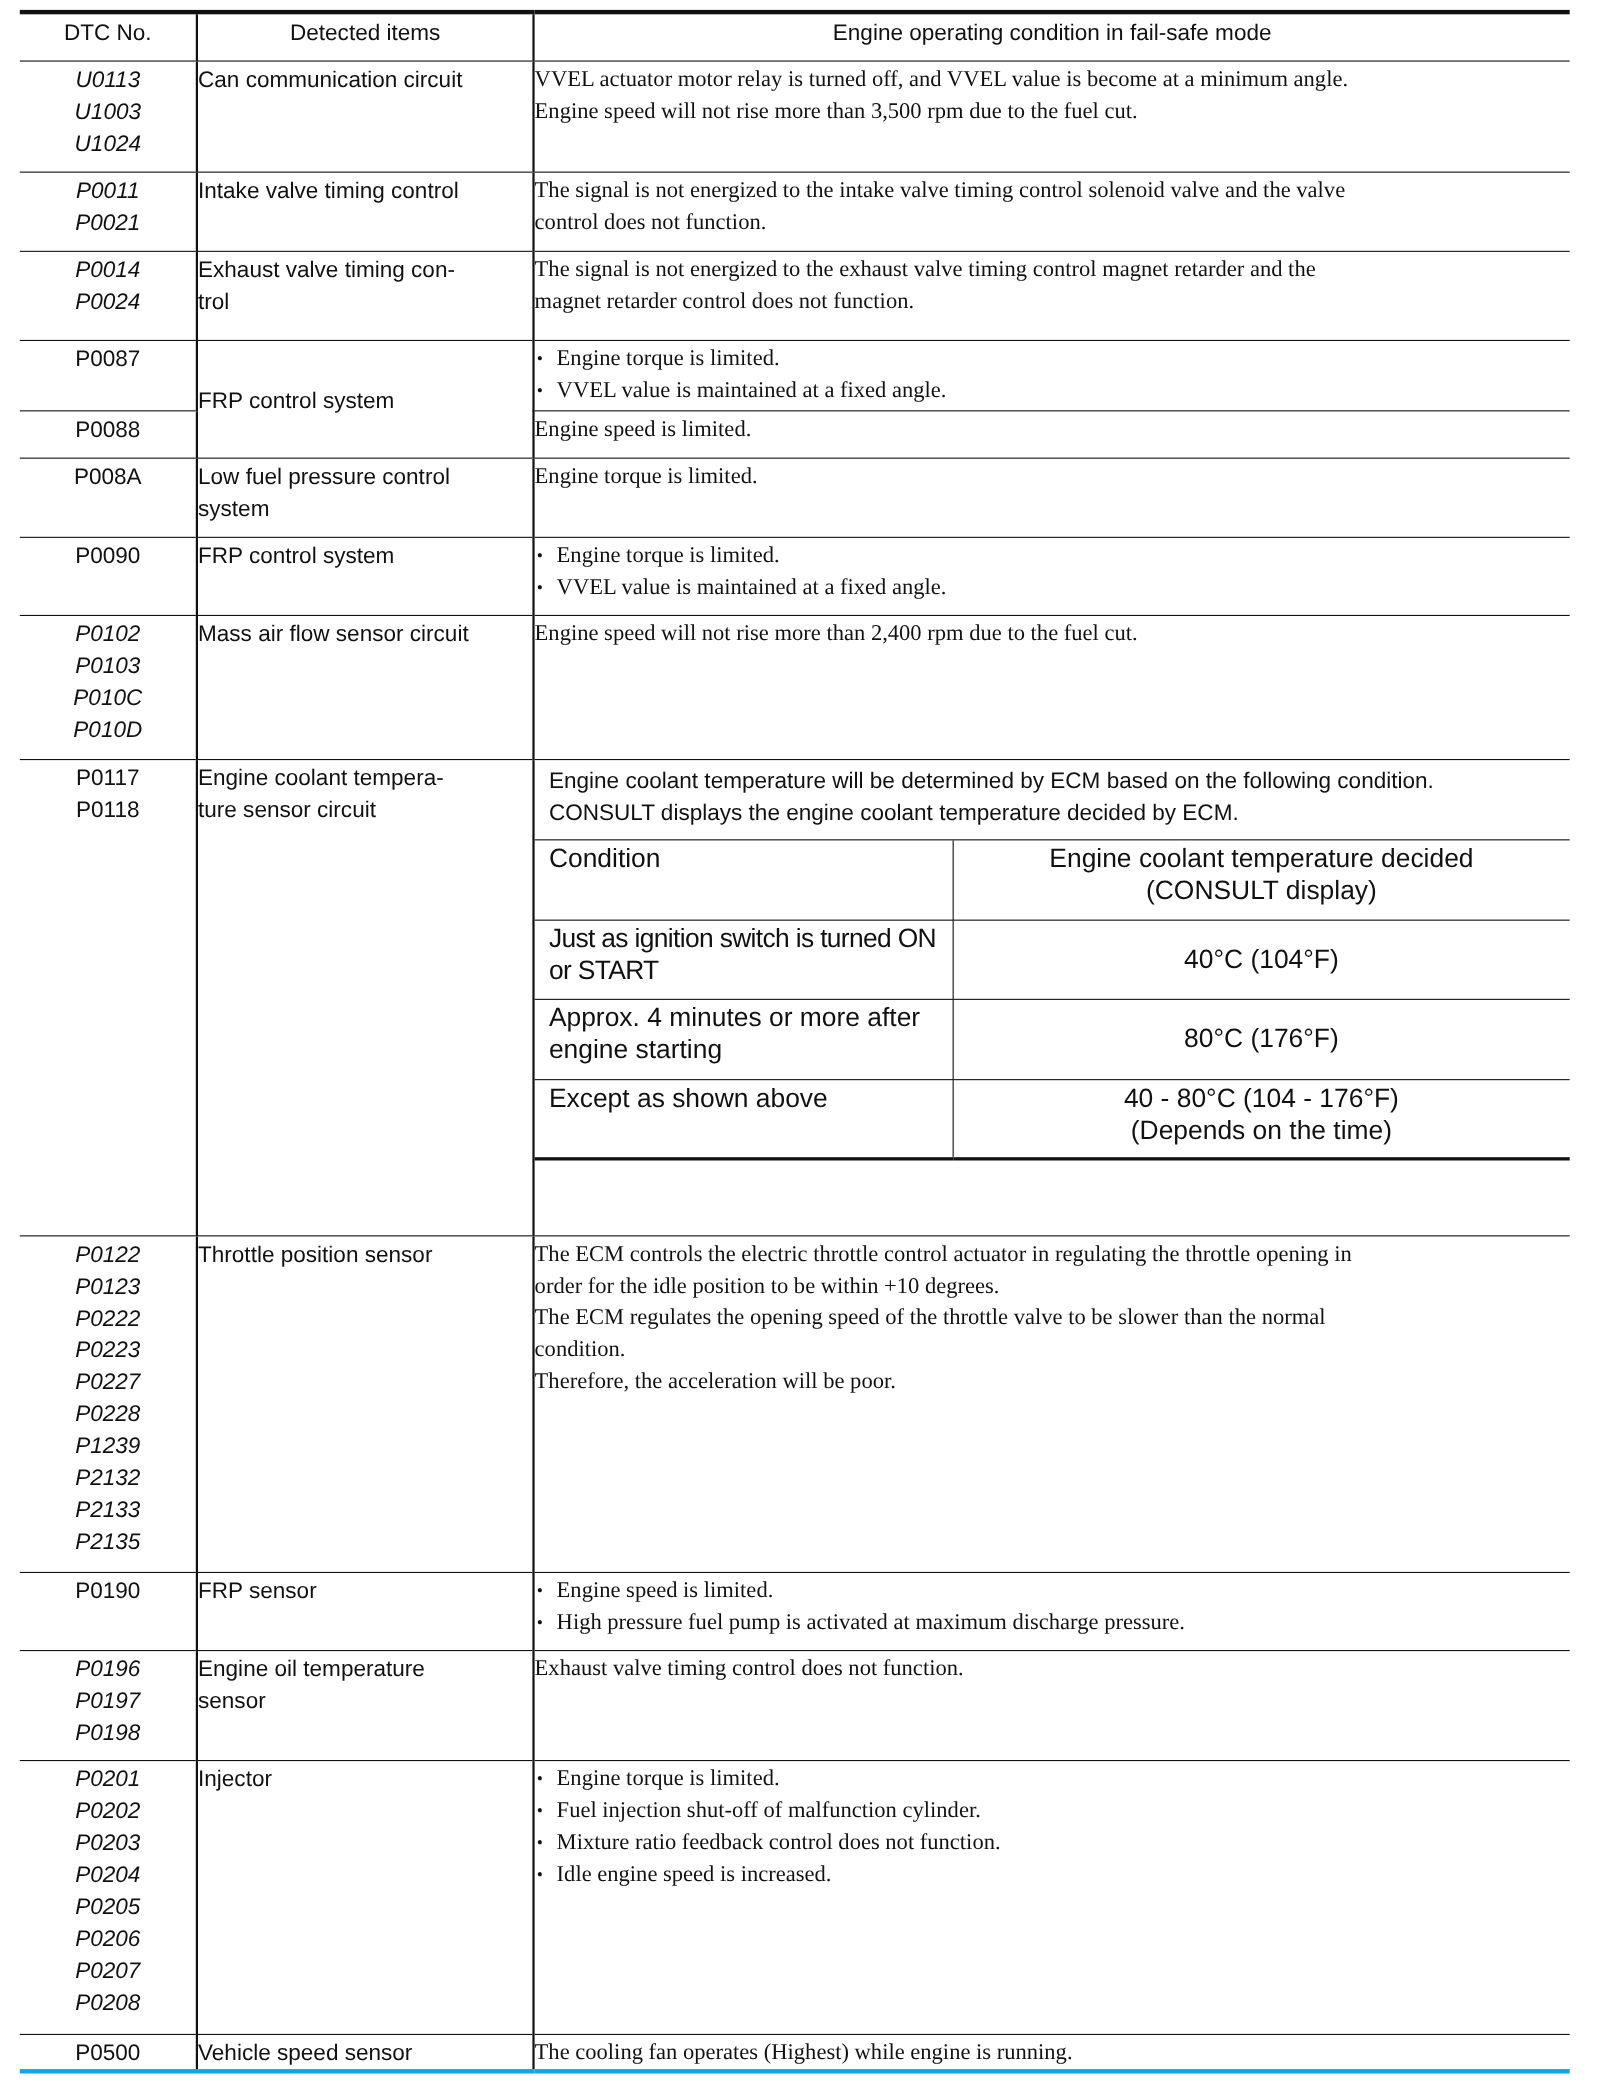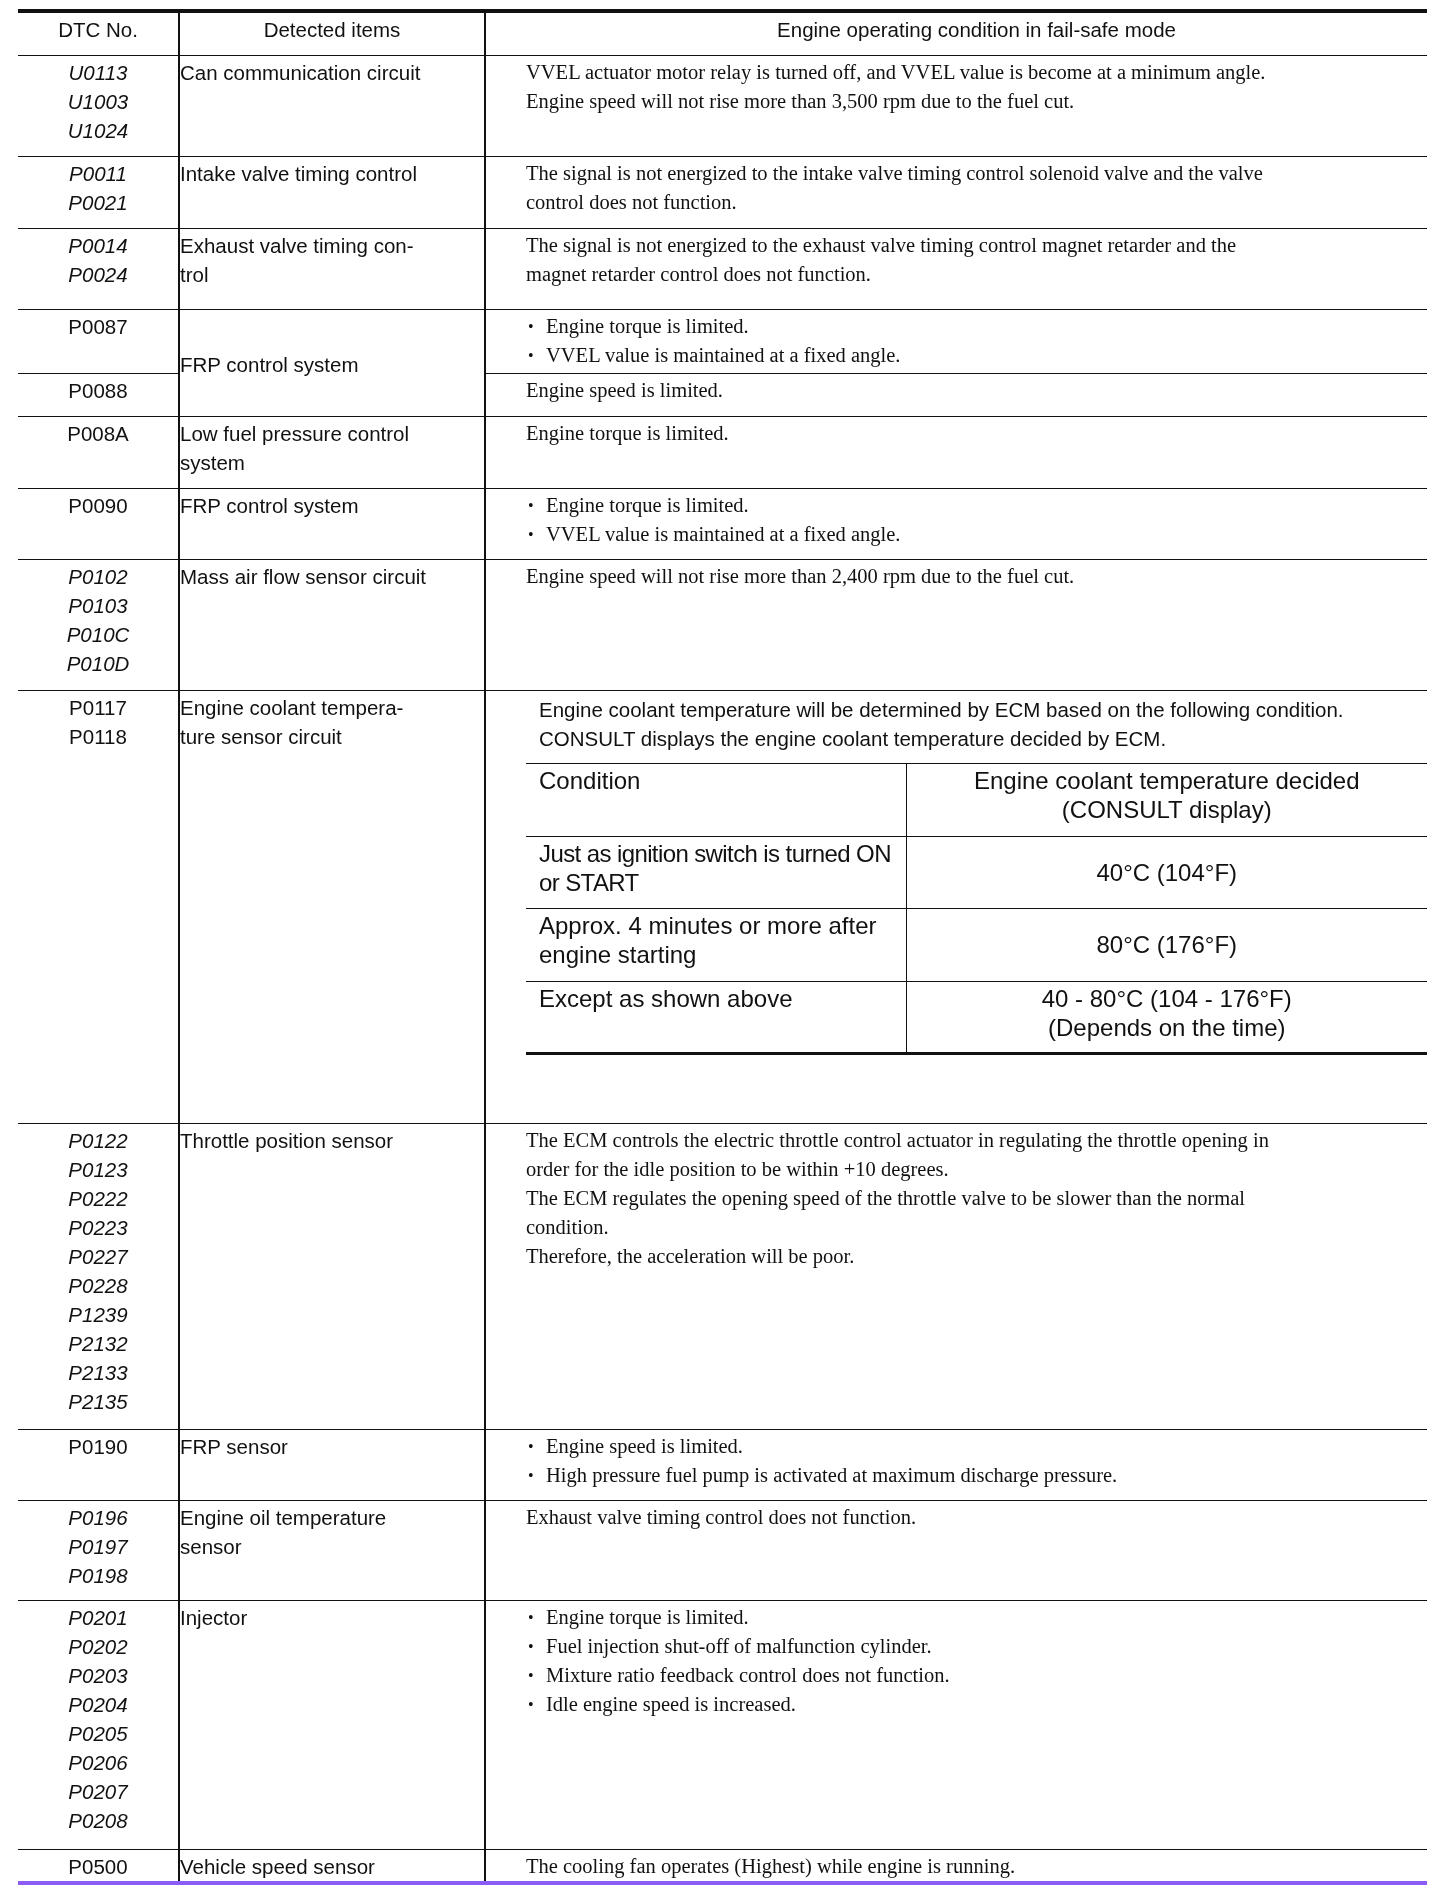--- a/index.html
+++ b/index.html
@@ -7,23 +7,23 @@
          font-family: "Liberation Sans", "DejaVu Sans", sans-serif; color: #111; }
   #doc { position: absolute; left: 18px; top: 9px; width: 1409px; }
   table.main { border-collapse: collapse; width: 1409px; table-layout: fixed; }
   table.main td, table.main th {
     border-left: 2px solid #111; border-right: 2px solid #111;
     border-top: 1.5px solid #111; border-bottom: 1.5px solid #111;
     font-size: 20.5px; line-height: 29px; vertical-align: top;
     padding: 2px 0 0 0; font-weight: normal;
   }
   table.main tr:first-child th { border-top: 4px solid #111; }
-  table.main tr:last-child td { border-bottom: 4px solid #8b5cf6; }
+  table.main tr:last-child td { border-bottom: 4px solid #0ea5e9; }
   table.main td:first-child, table.main th:first-child { border-left: none; }
-  table.main td:last-child, table.main th:last-child { border-right: none; padding-left: 40px; }
+  table.main td:last-child, table.main th:last-child { border-right: none; }
   th.hdr { text-align: center; height: 40px; padding-top: 1px; vertical-align: top; }
   td.dtc { text-align: center; vertical-align: middle; }
   td.dtc.top { vertical-align: top; font-style: italic; }
   td.item { padding-left: 13px; padding-right: 4px; }
   td.item.mid { vertical-align: middle; }
   td.cond { padding-left: 13px; padding-right: 6px; font-family: Liberation Serif, serif; }
   .line { display: block; white-space: nowrap; }
   ul.bul { list-style: none; margin: 0; padding: 0; }
   ul.bul li { position: relative; padding-left: 20px; }
   ul.bul li::before { content: "\2022"; position: absolute; left: 2px; top: 0; font-size: 16px; }

